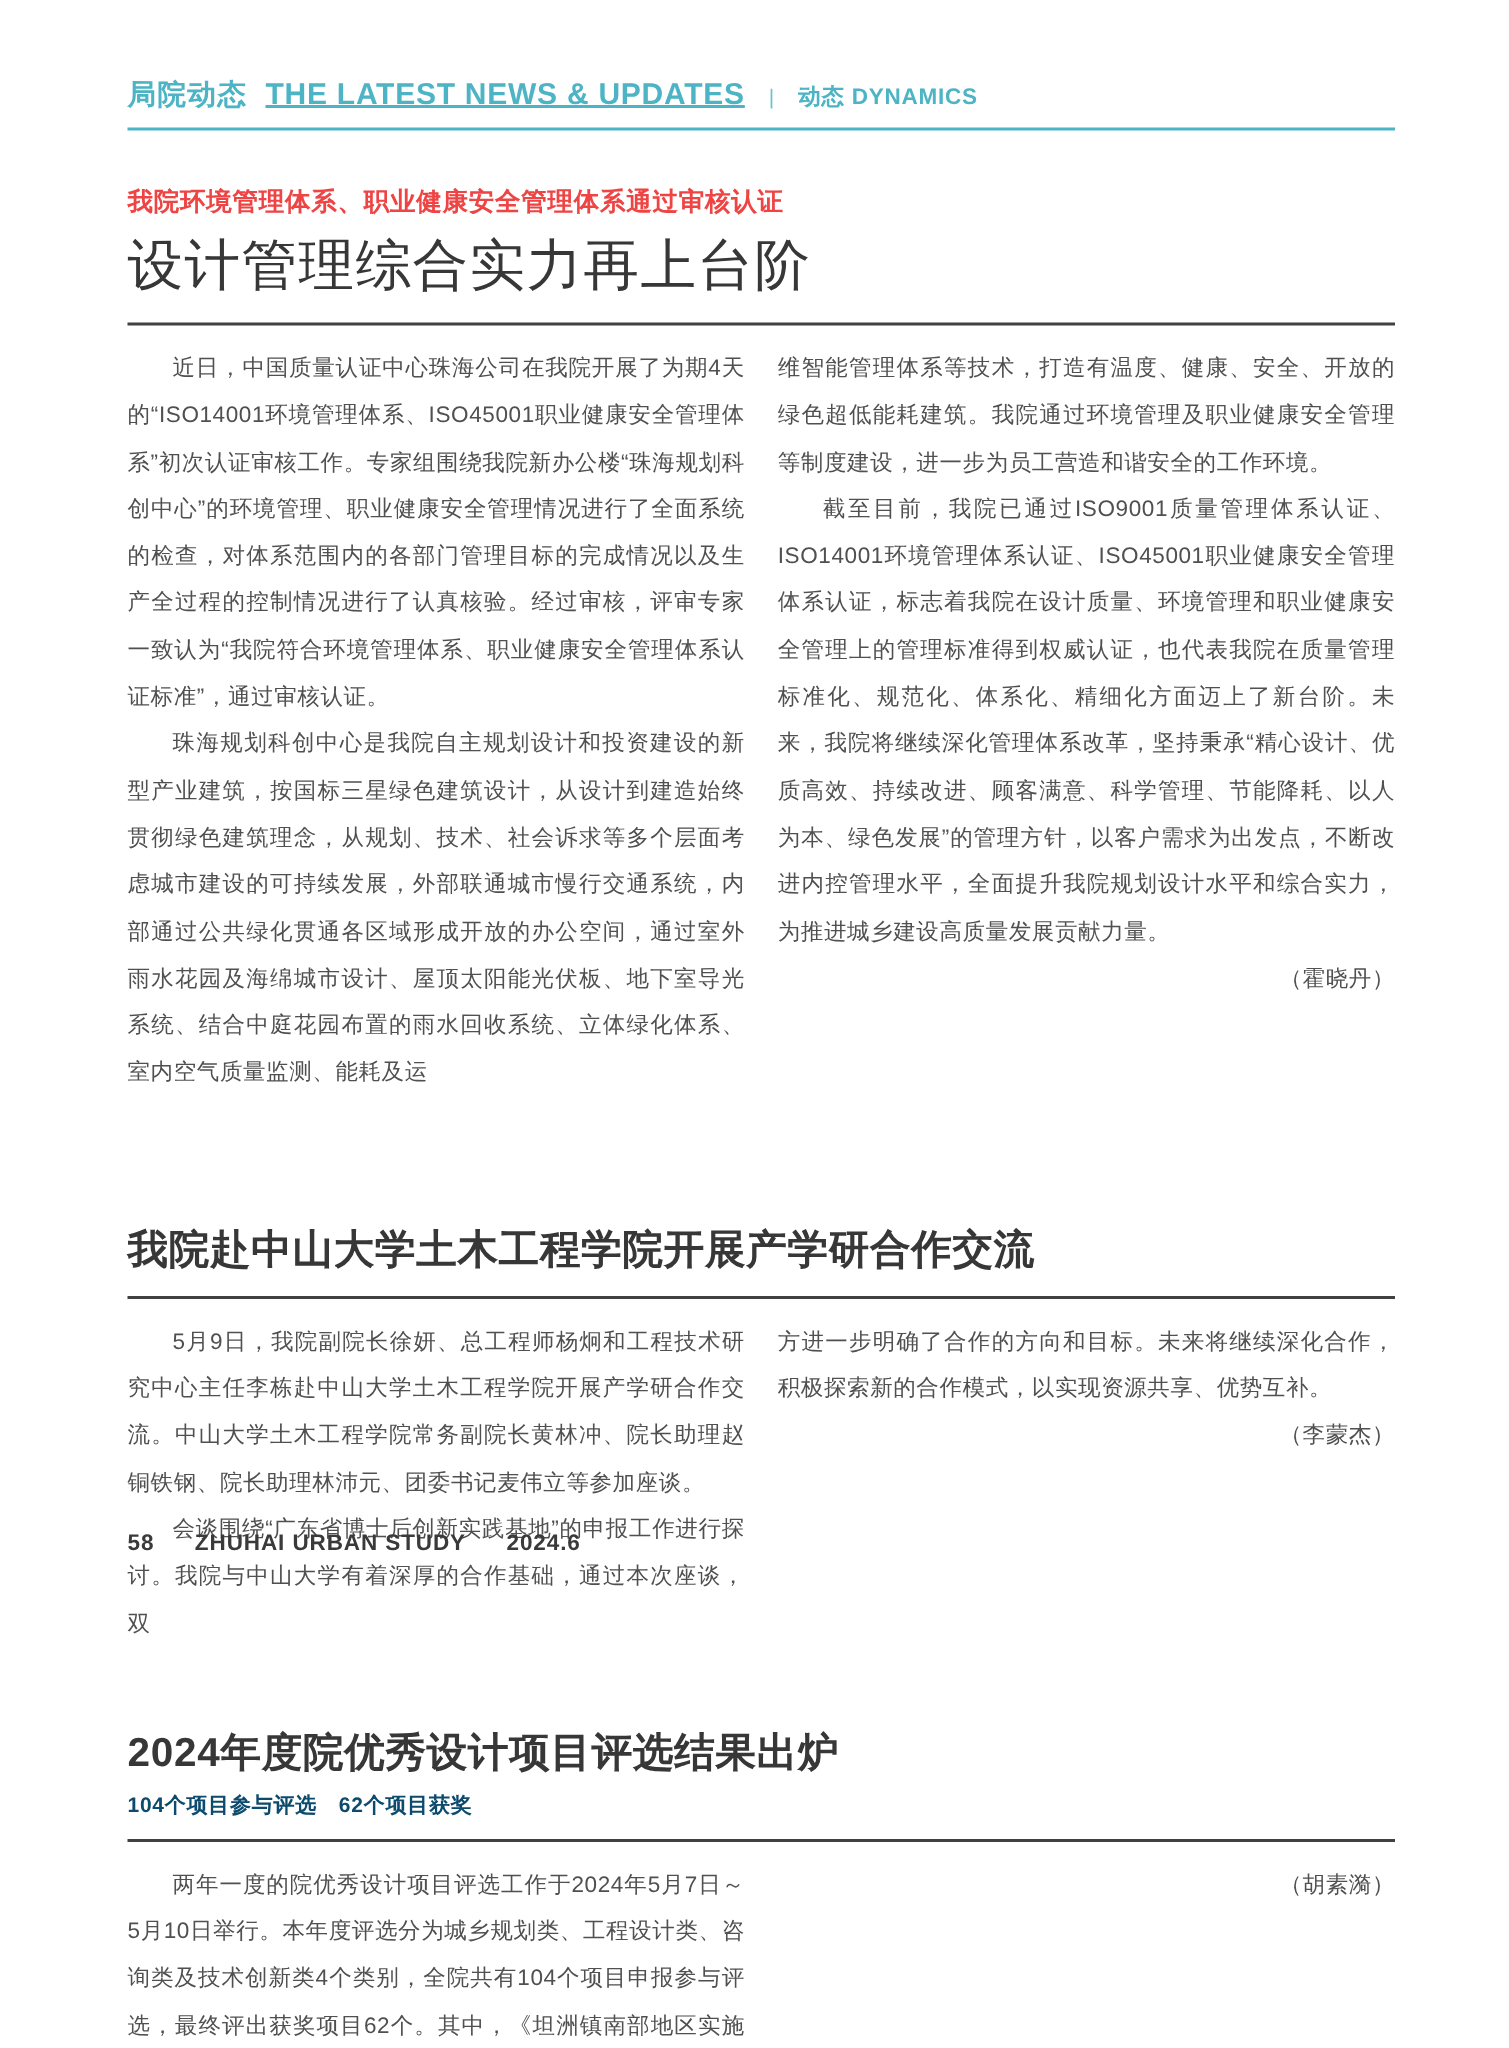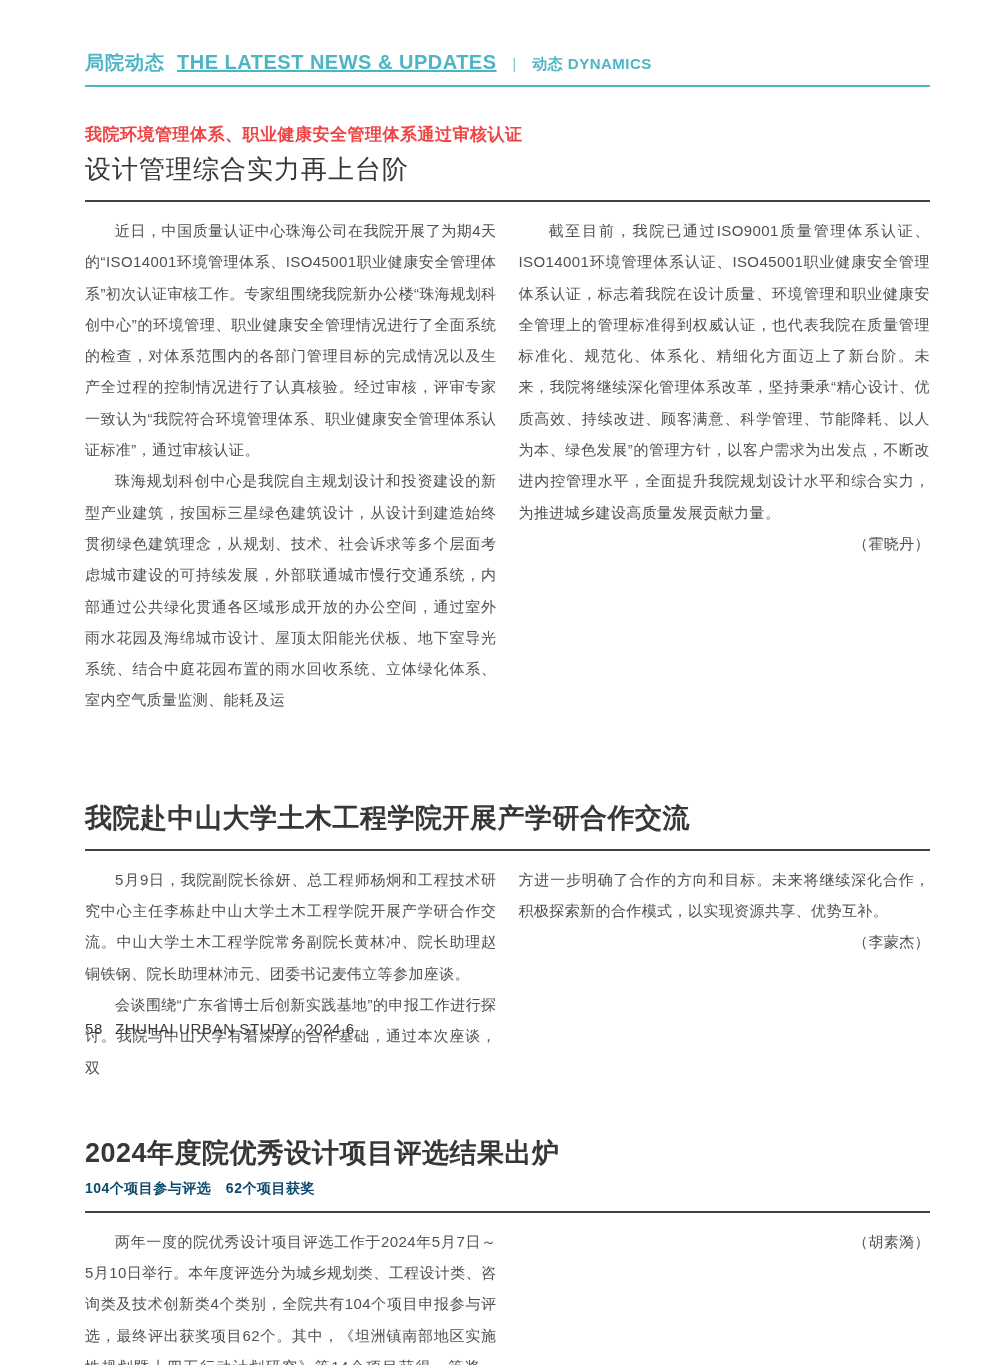--- a/index.html
+++ b/index.html
@@ -26,43 +26,43 @@
   .hdr-tag { font-size: 15px; font-weight: 600; letter-spacing: 0.5px; }
   .teal-rule { height: 2px; background: #4cb4c5; margin-top: 9px; }
 
   
   article { display: block; }
   .art-1 { margin-top: 28px; }
   .art-2 { margin-top: 84px; }
   .art-3 { margin-top: 52px; }
 
   .kicker { font-size: 17px; font-weight: 700; color: #ef4444; letter-spacing: 0.5px; margin-top: 36px; }
-  .title-xl { font-size: 26px; font-weight: 500; color: #373737; margin-top: 6px; letter-spacing: 1px; }
+  .title-xl { font-size: 37px; font-weight: 500; color: #373737; margin-top: 6px; letter-spacing: 1px; }
   .title-lg { font-size: 27px; font-weight: 700; color: #373737; letter-spacing: 0.5px; }
   .subtitle { font-size: 14px; font-weight: 700; color: #0c4a6e; margin-top: 9px; letter-spacing: 0.5px; }
   .dark-rule { height: 2px; background: #414141; margin-top: 13px; }
 
   .cols { display: flex; gap: 22px; margin-top: 13px; }
   .col { flex: 1 1 0; min-width: 0; }
   .col p {
     font-size: 15px;
     line-height: 31.3px;
     text-align: justify;
     color: #505050;
     letter-spacing: 0.4px;
   }
   .p-indent { text-indent: 2em; }
   .byline { text-align: right !important; color: #505050; }
 
   
   .footer {
     position: absolute;
     left: 85px; bottom: 46px;
-    display: flex; align-items: flex-end; gap: 12px;
-    font-size: 15px; font-weight: 400; color: #3a3a3a; letter-spacing: 0.6px;
+    display: flex; align-items: flex-end; gap: 27px;
+    font-size: 15px; font-weight: 700; color: #3a3a3a; letter-spacing: 0.6px;
   }
 </style>
 </head>
 <body>
 
 <div class="page">
 
   <header class="sec-header">
     <div class="line1">
       <span class="hdr-cn">局院动态</span>
@@ -76,20 +76,21 @@
   <article class="art-1">
     <div class="kicker">我院环境管理体系、职业健康安全管理体系通过审核认证</div>
     <h1 class="title-xl">设计管理综合实力再上台阶</h1>
     <div class="dark-rule"></div>
     <div class="cols">
       <div class="col">
         <p class="p-indent">近日，中国质量认证中心珠海公司在我院开展了为期4天的“ISO14001环境管理体系、ISO45001职业健康安全管理体系”初次认证审核工作。专家组围绕我院新办公楼“珠海规划科创中心”的环境管理、职业健康安全管理情况进行了全面系统的检查，对体系范围内的各部门管理目标的完成情况以及生产全过程的控制情况进行了认真核验。经过审核，评审专家一致认为“我院符合环境管理体系、职业健康安全管理体系认证标准”，通过审核认证。</p>
         <p class="p-indent">珠海规划科创中心是我院自主规划设计和投资建设的新型产业建筑，按国标三星绿色建筑设计，从设计到建造始终贯彻绿色建筑理念，从规划、技术、社会诉求等多个层面考虑城市建设的可持续发展，外部联通城市慢行交通系统，内部通过公共绿化贯通各区域形成开放的办公空间，通过室外雨水花园及海绵城市设计、屋顶太阳能光伏板、地下室导光系统、结合中庭花园布置的雨水回收系统、立体绿化体系、室内空气质量监测、能耗及运</p>
       </div>
       <div class="col">
+        <p>维智能管理体系等技术，打造有温度、健康、安全、开放的绿色超低能耗建筑。我院通过环境管理及职业健康安全管理等制度建设，进一步为员工营造和谐安全的工作环境。</p>
         <p class="p-indent">截至目前，我院已通过ISO9001质量管理体系认证、ISO14001环境管理体系认证、ISO45001职业健康安全管理体系认证，标志着我院在设计质量、环境管理和职业健康安全管理上的管理标准得到权威认证，也代表我院在质量管理标准化、规范化、体系化、精细化方面迈上了新台阶。未来，我院将继续深化管理体系改革，坚持秉承“精心设计、优质高效、持续改进、顾客满意、科学管理、节能降耗、以人为本、绿色发展”的管理方针，以客户需求为出发点，不断改进内控管理水平，全面提升我院规划设计水平和综合实力，为推进城乡建设高质量发展贡献力量。</p>
         <p class="byline">（霍晓丹）</p>
       </div>
     </div>
   </article>
 
   <article class="art-2">
     <h2 class="title-lg">我院赴中山大学土木工程学院开展产学研合作交流</h2>
     <div class="dark-rule"></div>
     <div class="cols">

